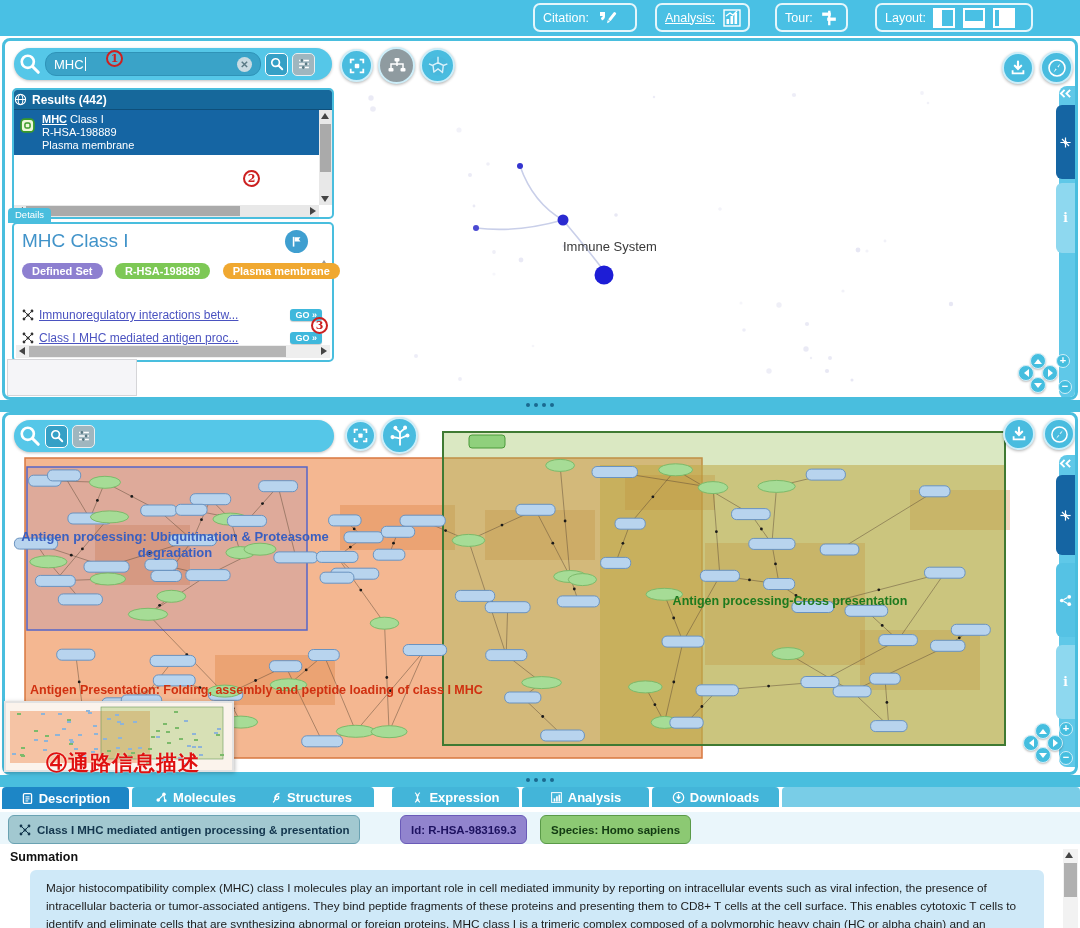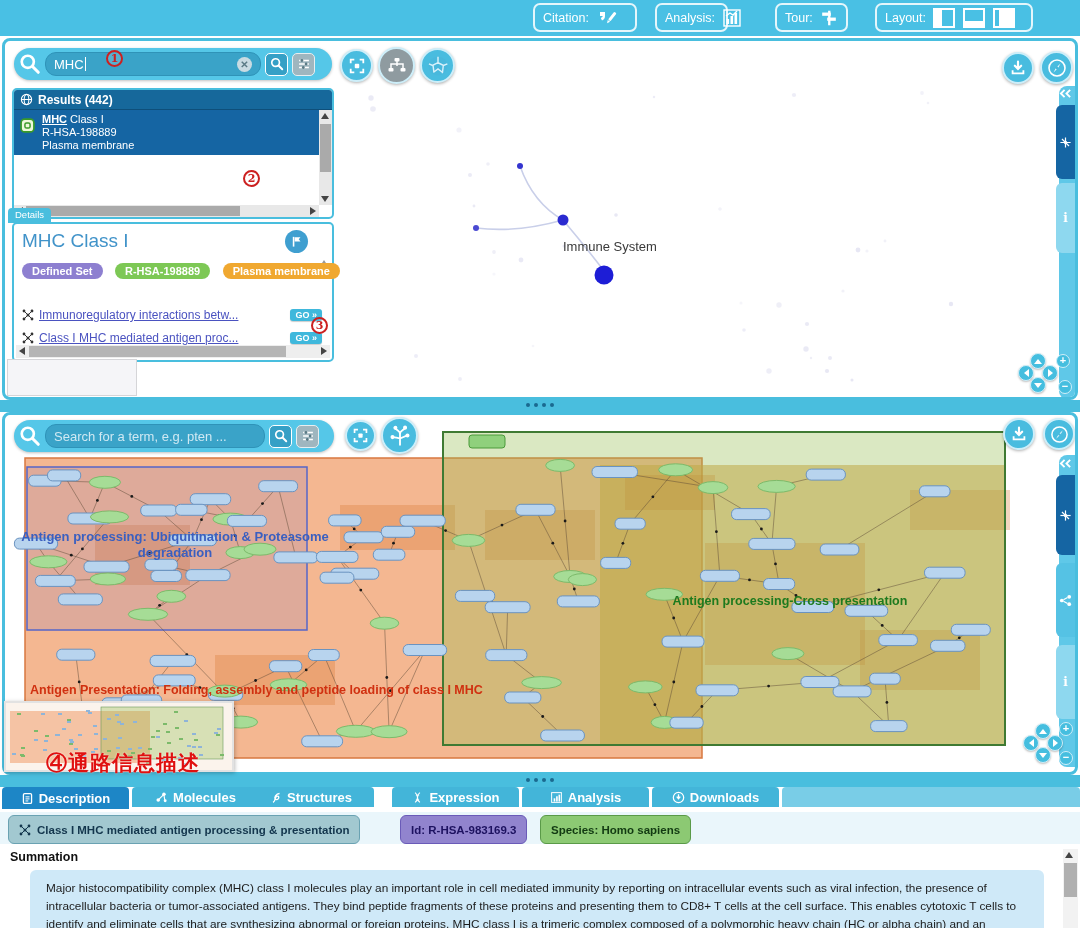--- a/index.html
+++ b/index.html
@@ -42,21 +42,21 @@
   .placeholder { color:#cfe9f3; }
 
   .circle-btn { position:absolute; border-radius:50%; background:#49bcdf; border:2px solid #cdeef9;
     box-shadow:0 1px 3px rgba(0,0,0,.3); display:flex; align-items:center; justify-content:center; }
   .circle-btn.gray { background:#8f9ba0; }
 
   
   #results-panel { position:absolute; left:7px; top:47px; width:322px; height:131px;
     border:2px solid #49bede; border-radius:5px; background:#fff; overflow:hidden; }
   #results-header { height:20px; background:#16689b; color:#fff; font-size:12px; font-weight:bold;
-    display:flex; align-items:center; gap:5px; padding:0 6px; border-bottom:1px solid #0e4f7a; }
+    display:flex; align-items:center; gap:5px; padding:0 0; border-bottom:1px solid #0e4f7a; }
   .result-item { position:relative; padding:3px 16px 3px 28px; font-size:11px; line-height:13px; }
   .result-item .ttl { color:#4a9ab0; }
   .result-item .match { color:#1a70c0; font-weight:bold; text-decoration:underline; }
   .result-item .rid { color:#8a9a30; }
   .result-item .cmp { color:#e8a020; }
   .result-item.selected { background:#1565a3; }
   .result-item.selected .ttl, .result-item.selected .match,
   .result-item.selected .rid, .result-item.selected .cmp { color:#fff; }
   .result-icon { position:absolute; left:6px; top:10px; width:15px; height:15px; }
   .vscroll { position:absolute; right:0; top:20px; bottom:12px; width:13px; background:#e8e8e8; }
@@ -164,21 +164,21 @@
       <span class="hdr-iconbox">
         <svg width="22" height="22" viewBox="0 0 22 22">
             <path d="M4 5h5v4q0 3-3 4.5L4.8 11q2-.8 2-2H4z" fill="#fff"></path>
             <g transform="rotate(38 15 11)">
               <rect x="13.6" y="4" width="3" height="10" rx="1" fill="#fff"></rect>
               <path d="M13.6 14.5l1.5 3 1.5-3z" fill="#fff"></path>
             </g>
           </svg>
       </span>
     </div>
-    <div class="hdr-pill" style="left:655px; width:73px;">
+    <div class="hdr-pill" style="left:655px; width:95px;text-decoration:underline;">
       <span class="hdr-label">Analysis:</span>
       <span class="hdr-iconbox">
         <svg width="22" height="22" viewBox="0 0 22 22">
             <rect x="3" y="3" width="16" height="16" fill="none" stroke="#fff" stroke-width="1.4"></rect>
             <rect x="5.5" y="12" width="2.6" height="5" fill="#fff"></rect>
             <rect x="9.5" y="9" width="2.6" height="8" fill="#fff"></rect>
             <rect x="13.5" y="6" width="2.6" height="11" fill="#fff"></rect>
             <path d="M5 9l4-3 3 2 4-4" stroke="#fff" stroke-width="1.4" fill="none"></path>
           </svg>
       </span>
@@ -732,23 +732,20 @@
       <text x="170" y="142" text-anchor="middle" font-size="13" font-weight="bold" fill="#3a5fc0">degradation</text>
       <text x="785" y="190" text-anchor="middle" font-size="12.5" font-weight="bold" fill="#1e7a1e">Antigen processing-Cross presentation</text>
       <text x="25" y="279" font-size="12.5" font-weight="bold" fill="#d03010">Antigen Presentation: Folding, assembly and peptide loading of class I MHC</text>
     </svg>
 
     <div class="search-pill" style="left:9px; top:5px; width:320px;">
       <svg width="22" height="22" viewBox="0 0 20 20">
           <circle cx="8" cy="8" r="5.5" fill="none" stroke="#fff" stroke-width="2.4"></circle>
           <line x1="12.5" y1="12.5" x2="17.5" y2="17.5" stroke="#fff" stroke-width="2.8" stroke-linecap="round"></line>
         </svg>
-      <div class="search-field" style="width:220px;">
-        <span class="placeholder">Search for a term, e.g. pten ...</span>
-      </div>
       <div class="mini-btn">
         <svg width="14" height="14" viewBox="0 0 20 20">
             <circle cx="8" cy="8" r="5.5" fill="none" stroke="#fff" stroke-width="2.4"></circle>
             <line x1="12.5" y1="12.5" x2="17.5" y2="17.5" stroke="#fff" stroke-width="2.8" stroke-linecap="round"></line>
           </svg>
       </div>
       <div class="mini-btn gray">
         <svg width="14" height="14" viewBox="0 0 20 20">
             <g stroke="#fff" stroke-width="2">
               <line x1="3" y1="5" x2="17" y2="5"></line>

